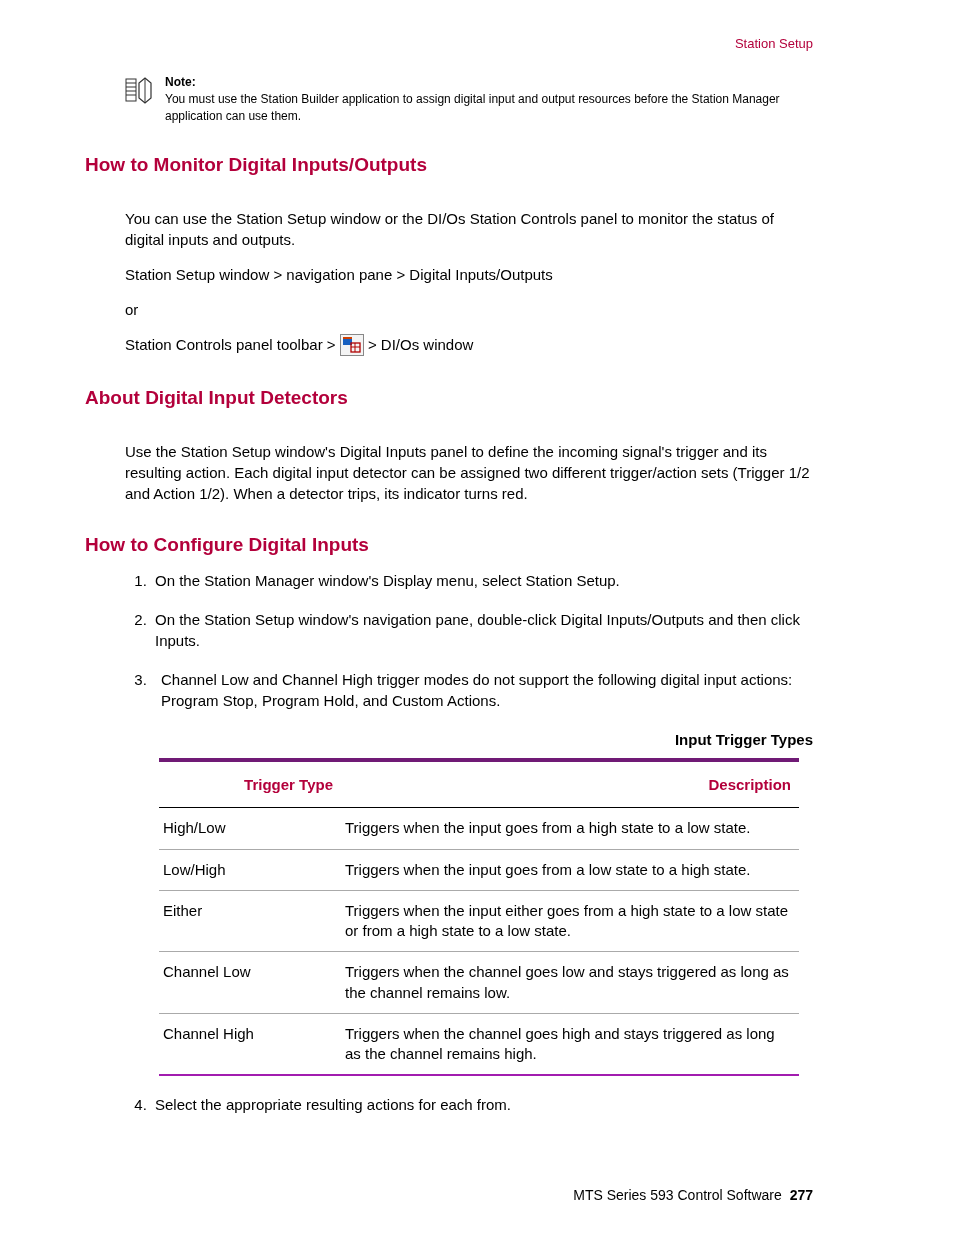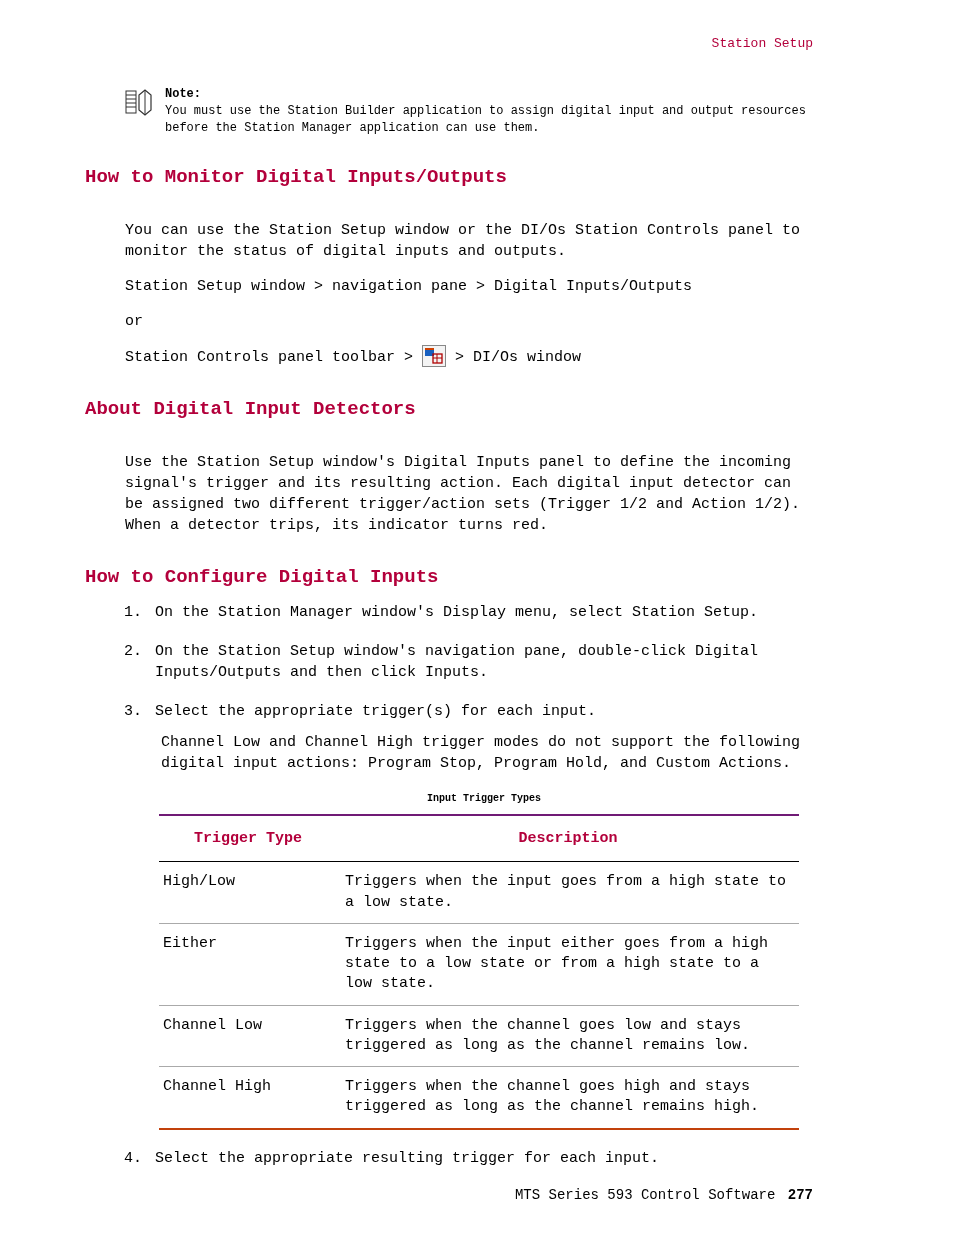--- a/index.html
+++ b/index.html
@@ -7,22 +7,21 @@
     padding: 0;
     background: #fff;
     font-family: Arial, Helvetica, sans-serif;
     color: #000;
   }
   .page {
     width: 898px;
     height: 1235px;
     position: relative;
     box-sizing: border-box;
-    padding: 36px 85px 0 85px;
-    font-family: Liberation Mono, monospace;
+    padding: 24px 85px 0 85px;
   }
   .header-link {
     position: absolute;
     top: 36px;
     right: 85px;
     color: #B3003B;
     font-size: 13px;
   }
   .note-block {
     display: flex;
@@ -67,45 +66,45 @@
   ol.steps {
     margin: 0 0 0 40px;
     padding-left: 26px;
     font-size: 15px;
     line-height: 1.4;
   }
   ol.steps > li { padding-left: 4px; margin-bottom: 18px; }
   ol.steps > li > p { margin: 10px 0 0 6px; }
   .table-caption {
     font-weight: bold;
-    text-align: center;
-    font-size: 10px;
+    text-align: right;
+    font-size: 15px;
     margin: 18px 0 8px 0;
   }
   table.trigger {
     border-collapse: collapse;
     width: 640px;
     margin: 0 0 18px 4px;
     font-size: 15px;
   }
   table.trigger th {
-    text-align: center;
+    text-align: right;
     color: #B3003B;
     font-weight: bold;
     padding: 12px 8px 12px 4px;
-    border-top: 2px solid #701a75;
+    border-top: 4px solid #701a75;
     border-bottom: 1px solid #000;
   }
   table.trigger td {
     padding: 10px 8px 10px 4px;
     border-bottom: 1px solid #aaa;
     vertical-align: top;
     line-height: 1.35;
   }
-  table.trigger tr.lastrow td { border-bottom: 2px solid #c2410c; }
+  table.trigger tr.lastrow td { border-bottom: 2px solid #a21caf; }
   table.trigger td.col1 { width: 170px; }
   .footer {
     position: absolute;
     bottom: 32px;
     right: 85px;
     font-size: 14px;
   }
   .footer .pn { font-weight: bold; margin-left: 4px; }
 </style>
 </head>
@@ -156,52 +155,55 @@
   <h2 class="section">About Digital Input Detectors</h2>
   <div class="body-block">
     <p>Use the Station Setup window's Digital Inputs panel to define the incoming signal's trigger and its resulting action. Each digital input detector can be assigned two different trigger/action sets (Trigger 1/2 and Action 1/2). When a detector trips, its indicator turns red.</p>
   </div>
 
   <h2 class="section">How to Configure Digital Inputs</h2>
   <ol class="steps">
     <li><span>On the Station Manager window's Display menu, select Station Setup.</span></li>
     <li><span>On the Station Setup window's navigation pane, double-click Digital Inputs/Outputs and then click Inputs.</span></li>
     <li>
-      <span>Select the appropriate trigger(s) for each input.</span>
       <p>Channel Low and Channel High trigger modes do not support the following digital input actions: Program Stop, Program Hold, and Custom Actions.</p>
 
       <div class="table-caption">Input Trigger Types</div>
       <table class="trigger">
         <thead>
           <tr>
             <th>Trigger Type</th>
             <th>Description</th>
           </tr>
         </thead>
         <tbody>
           <tr>
             <td class="col1">High/Low</td>
             <td>Triggers when the input goes from a high state to a low state.</td>
           </tr>
           <tr>
+            <td class="col1">Low/High</td>
+            <td>Triggers when the input goes from a low state to a high state.</td>
+          </tr>
+          <tr>
             <td class="col1">Either</td>
             <td>Triggers when the input either goes from a high state to a low state or from a high state to a low state.</td>
           </tr>
           <tr>
             <td class="col1">Channel Low</td>
             <td>Triggers when the channel goes low and stays triggered as long as the channel remains low.</td>
           </tr>
           <tr class="lastrow">
             <td class="col1">Channel High</td>
             <td>Triggers when the channel goes high and stays triggered as long as the channel remains high.</td>
           </tr>
         </tbody>
       </table>
     </li>
-    <li><span>Select the appropriate resulting trigger for each input.</span></li>
+    <li><span>Select the appropriate resulting actions for each from.</span></li>
   </ol>
 
   <div class="footer">
     <span>MTS Series 593 Control Software</span>
     <span class="pn">277</span>
   </div>
 
 </div>
 
 </body></html>

